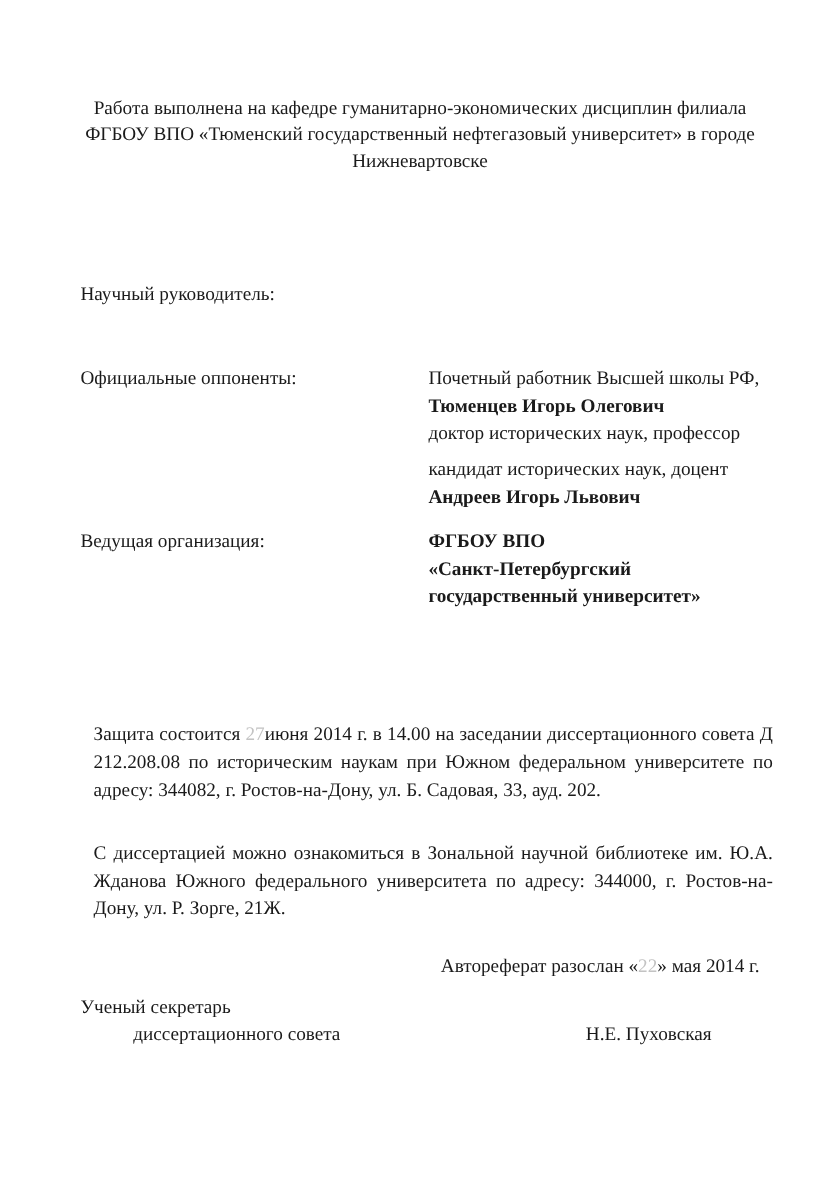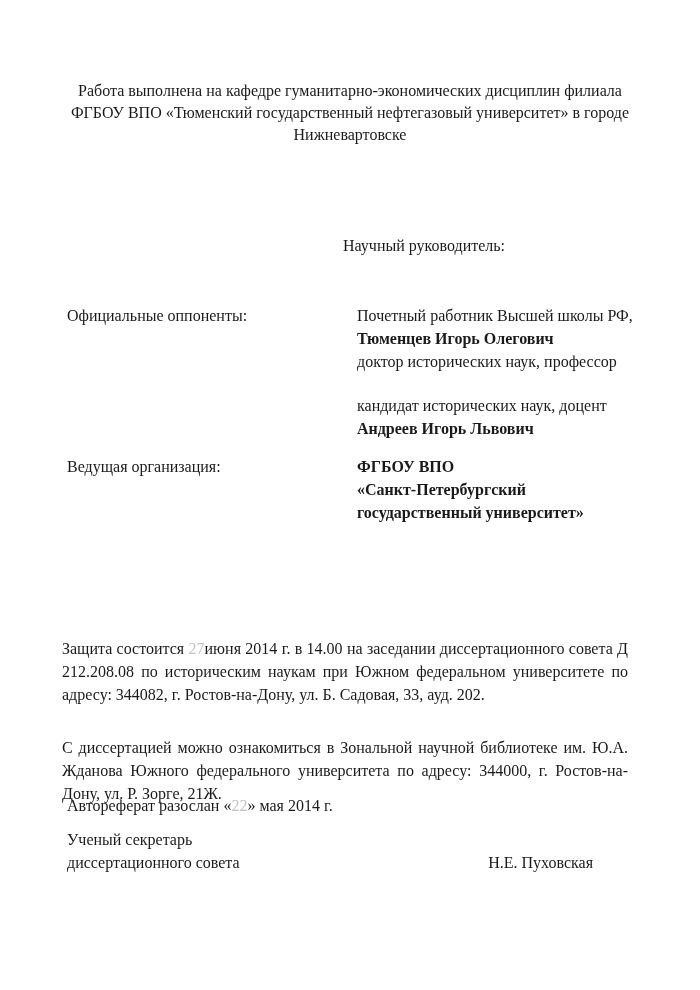--- a/index.html
+++ b/index.html
@@ -26,50 +26,49 @@
     width: 566px;
     text-align: center;
     line-height: 22px;
   }
   .row {
     position: absolute;
     left: 67px;
     width: 566px;
     display: flex;
     align-items: flex-start;
-    justify-content: flex-end;
   }
   .row .label { flex: 0 0 290px; width: 290px; }
   .row .value { flex: 1 1 auto; }
   .row .value .vline { white-space: nowrap; }
   .sup-row { top: 234px; }
   .opp-row { top: 304px; }
-  .opp-second { margin-top: 21px; }
-  .org-row { top: 455px; }
+  .opp-second { margin-top: 7px; }
+  .org-row { top: 440px; }
   .bold { font-weight: bold; }
   .faded { color: #c3c3c3; }
   .para {
     position: absolute;
-    left: 62px;
+    left: 78px;
     width: 566px;
     text-align: justify;
-    margin-top: 36px;
   }
   .defense-para { top: 601px; }
   .library-para { top: 700px; }
-  .mailed-line { position: absolute; left: 67px; top: 794px; width: 566px; }
+  .mailed-line { position: absolute; left: 67px; top: 794px; width: 566px; text-align: right; }
   .secretary {
     position: absolute;
     left: 67px;
     top: 828px;
     width: 566px;
   }
   .secretary .line2 {
     display: flex;
     justify-content: space-between;
+    margin-left: 44px;
   }
   .secretary .sec-name { margin-right: 40px; }
 </style>
 </head>
 <body>
 
 <div class="page">
 
   <div class="header">Работа выполнена на кафедре гуманитарно-экономических дисциплин филиала ФГБОУ ВПО «Тюменский государственный нефтегазовый университет» в городе Нижневартовске</div>
 

